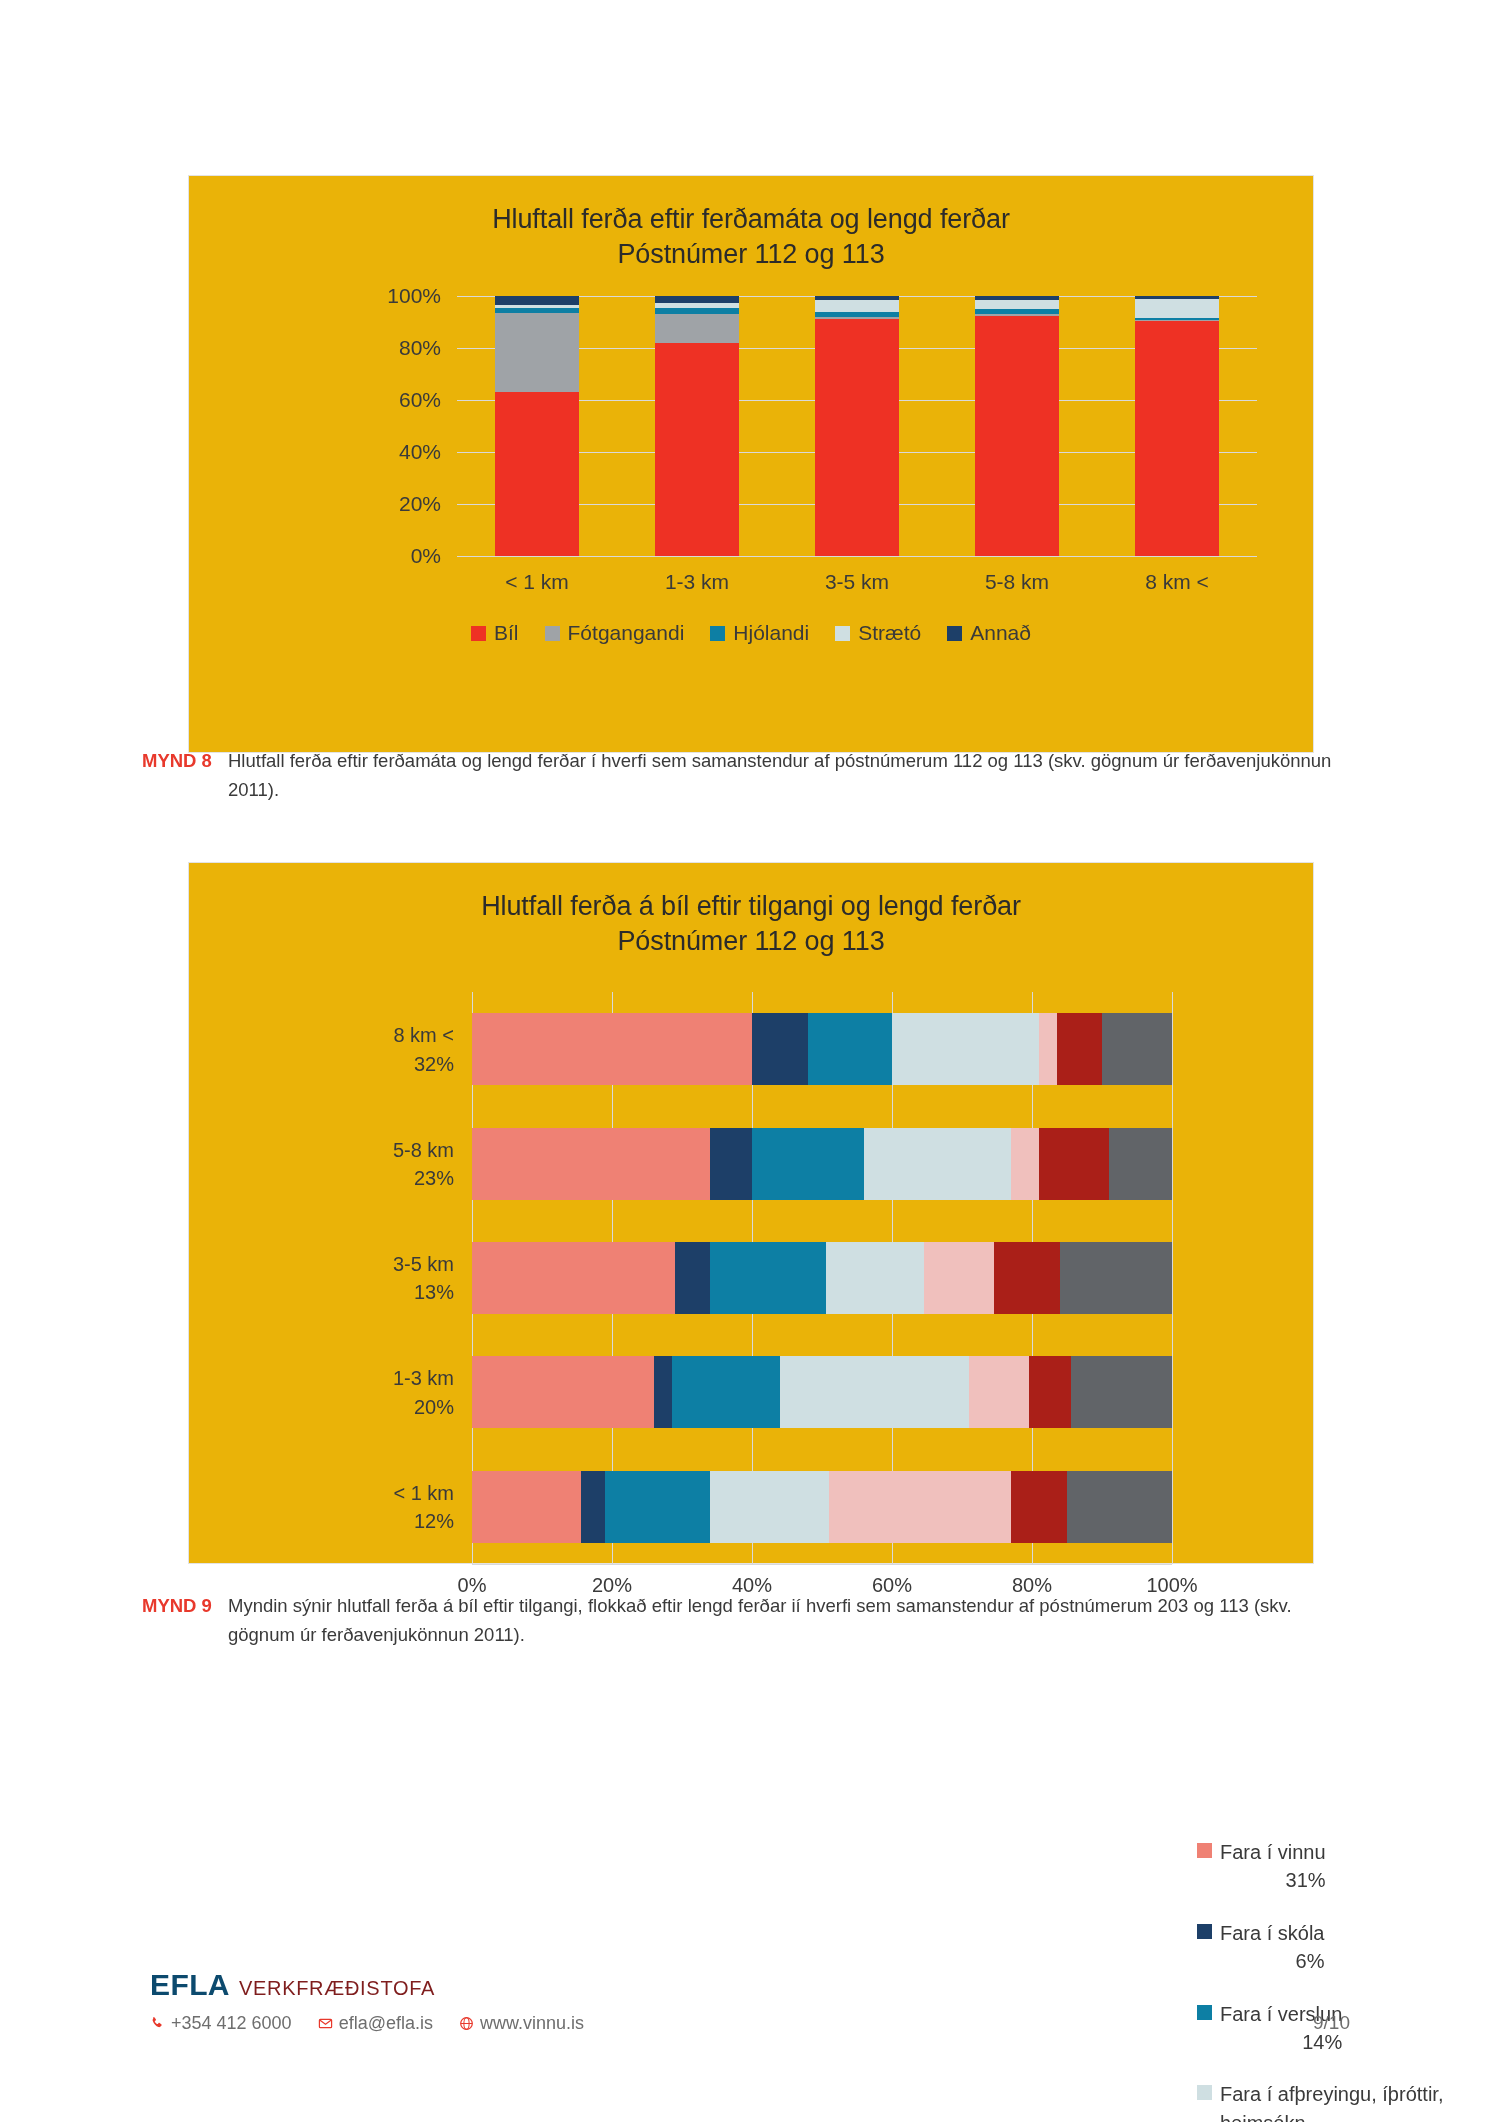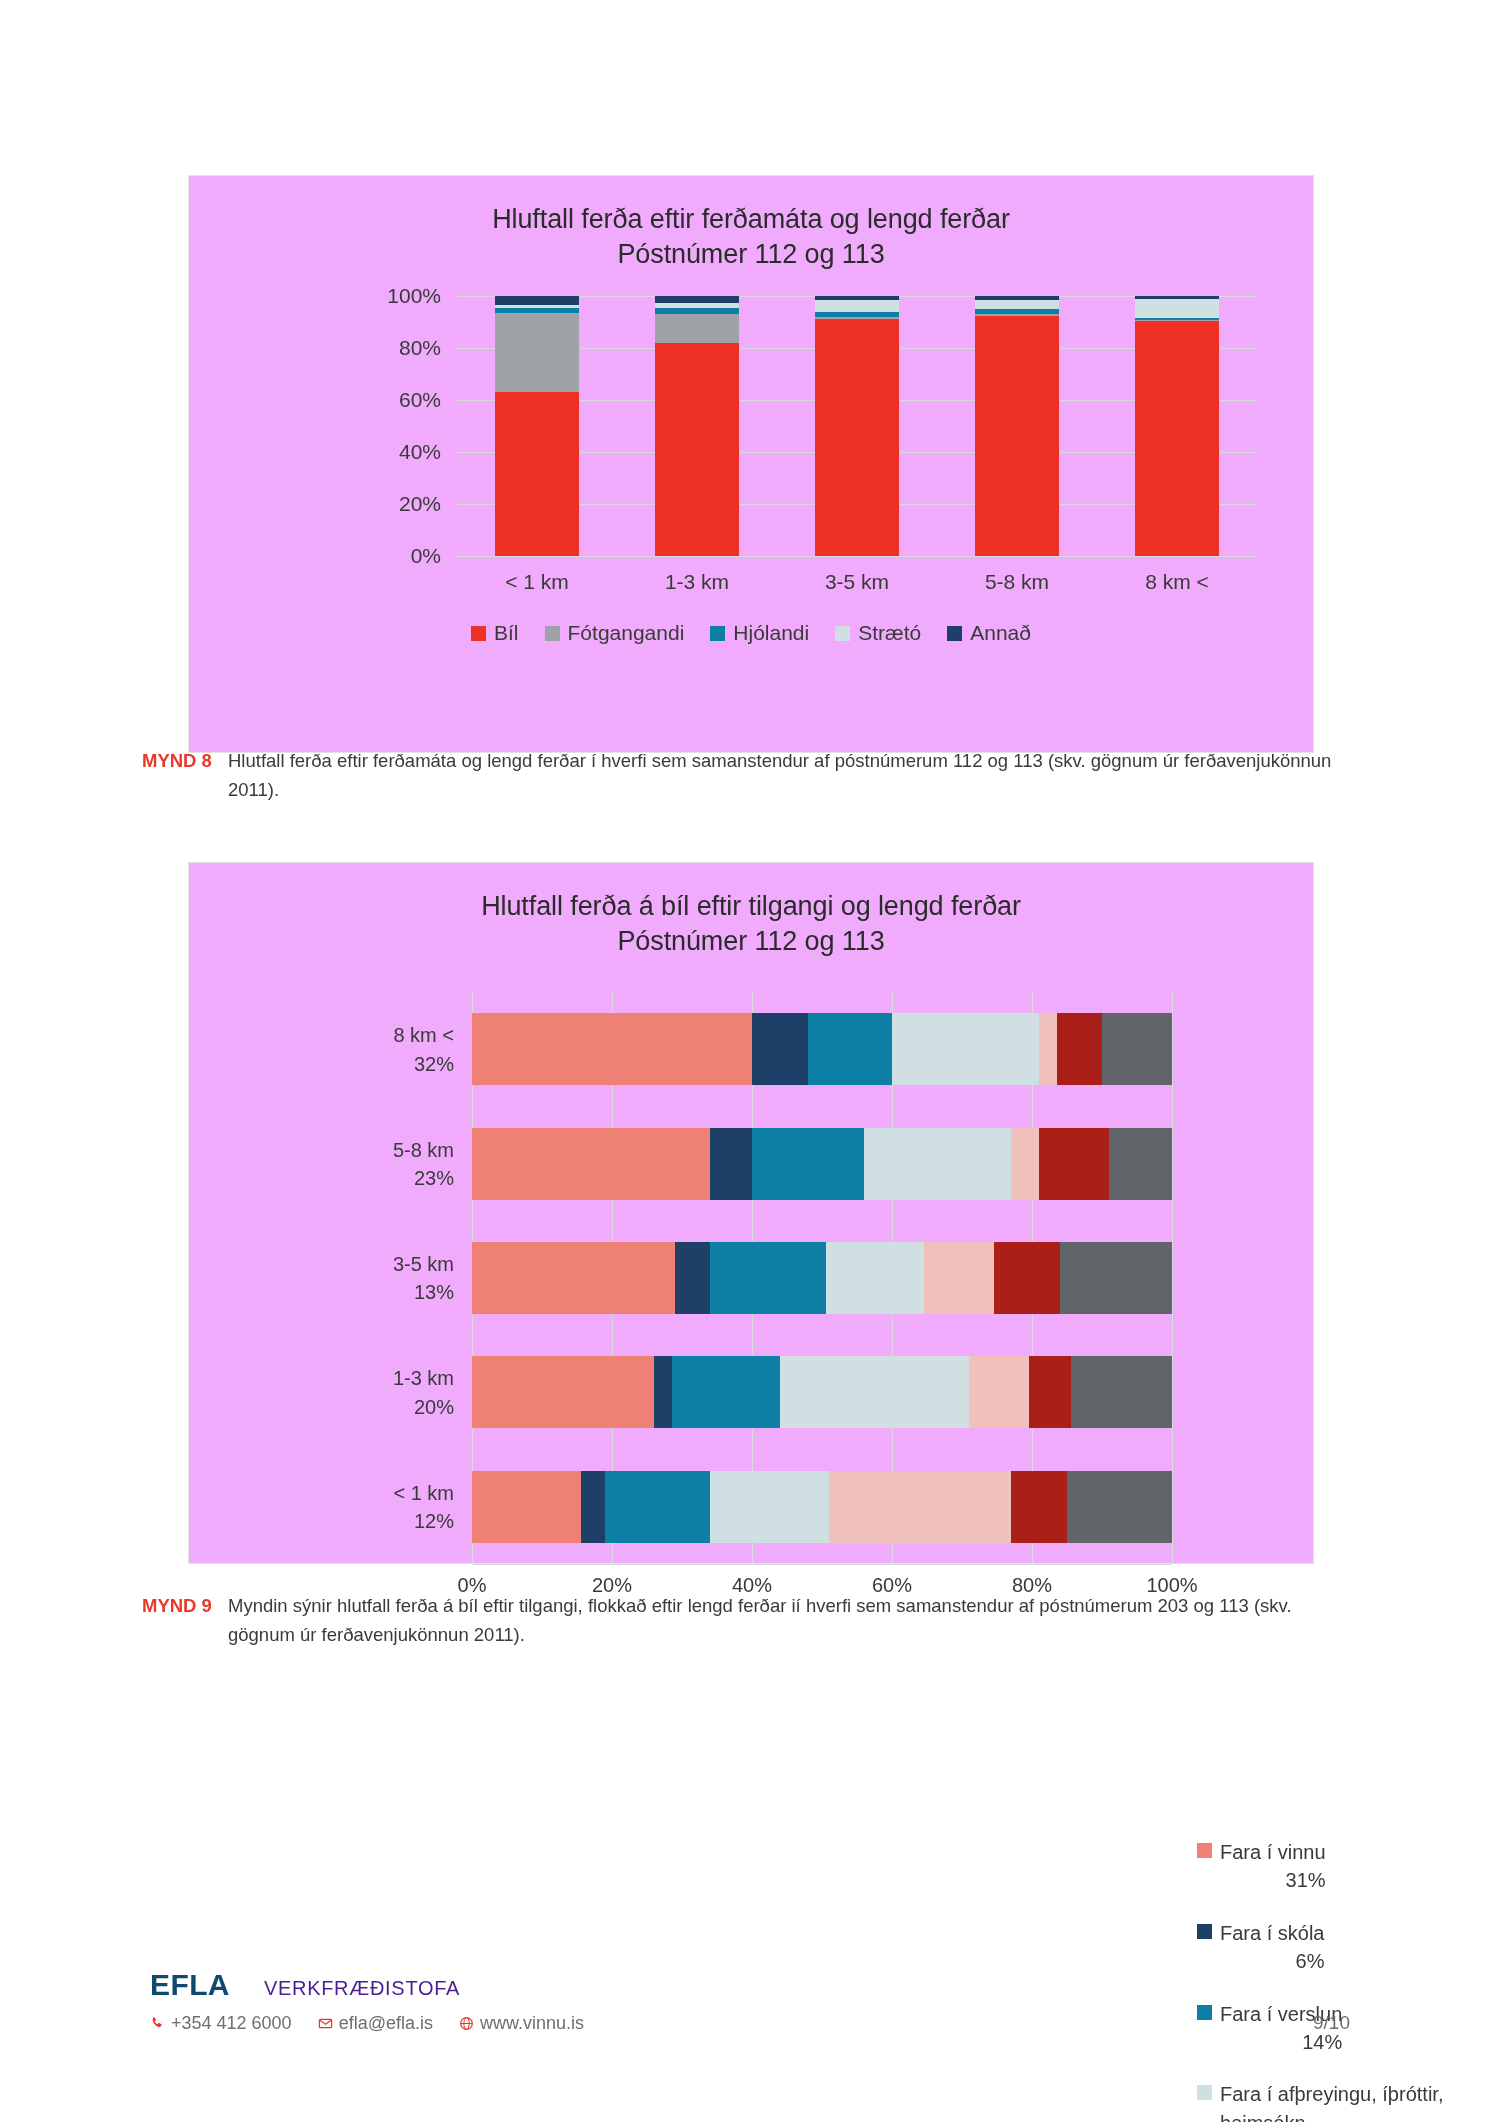--- a/index.html
+++ b/index.html
@@ -20,21 +20,21 @@
   .page {
     position: absolute;
     inset: 0;
     background: #fff;
   }
 
   
   .figure-box {
     position: absolute;
     border: 1px solid #e3e3e3;
-    background: #f0abfc;
+    background: #eab308;
     box-sizing: border-box;
   }
 
   #figure-8 { left: 188px; top: 175px; width: 1126px; height: 578px; }
   #figure-9 { left: 188px; top: 862px; width: 1126px; height: 702px; }
 
   .chart-title {
     text-align: center;
     font-size: 27px;
     color: #2b2b2b;
@@ -247,24 +247,23 @@
     gap: 9px;
     margin-bottom: 11px;
   }
   .footer-brand .efla {
     color: #0c4a6e;
     font-weight: 700;
     font-size: 30px;
     letter-spacing: 0.4px;
   }
   .footer-brand .sub {
-    color: #4c1d95;
+    color: #7f1d1d;
     font-size: 20px;
     letter-spacing: 0.7px;
-    margin-left: 25px;
   }
   .footer-contact {
     display: flex;
     align-items: center;
     gap: 26px;
     color: #6e6e6e;
     font-size: 18px;
   }
   .fc-item { display: flex; align-items: center; gap: 6px; }
   .fc-icon {

